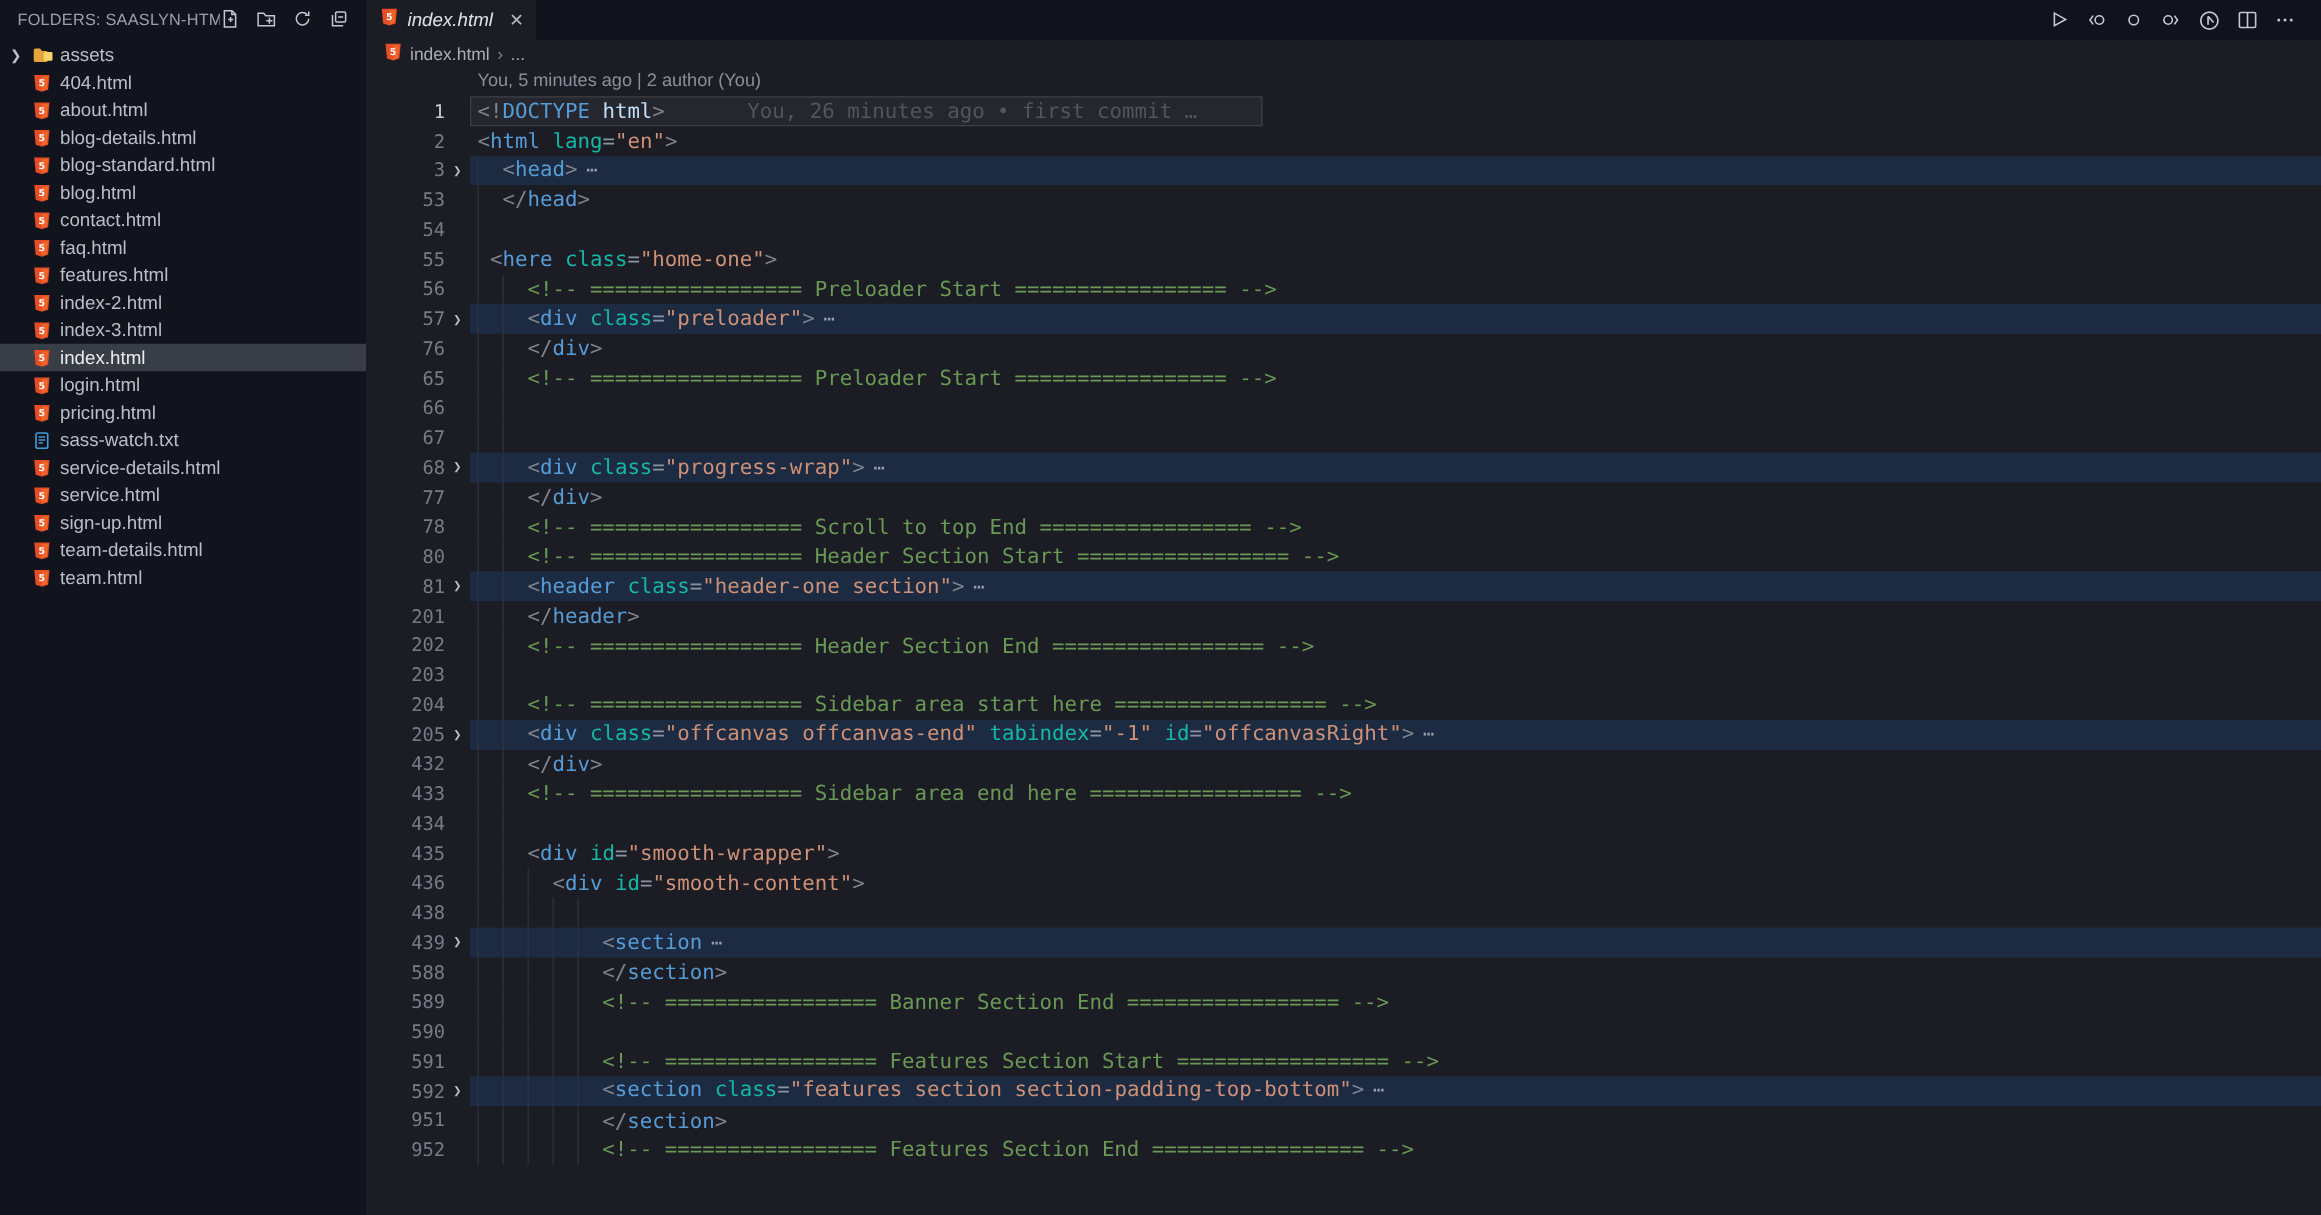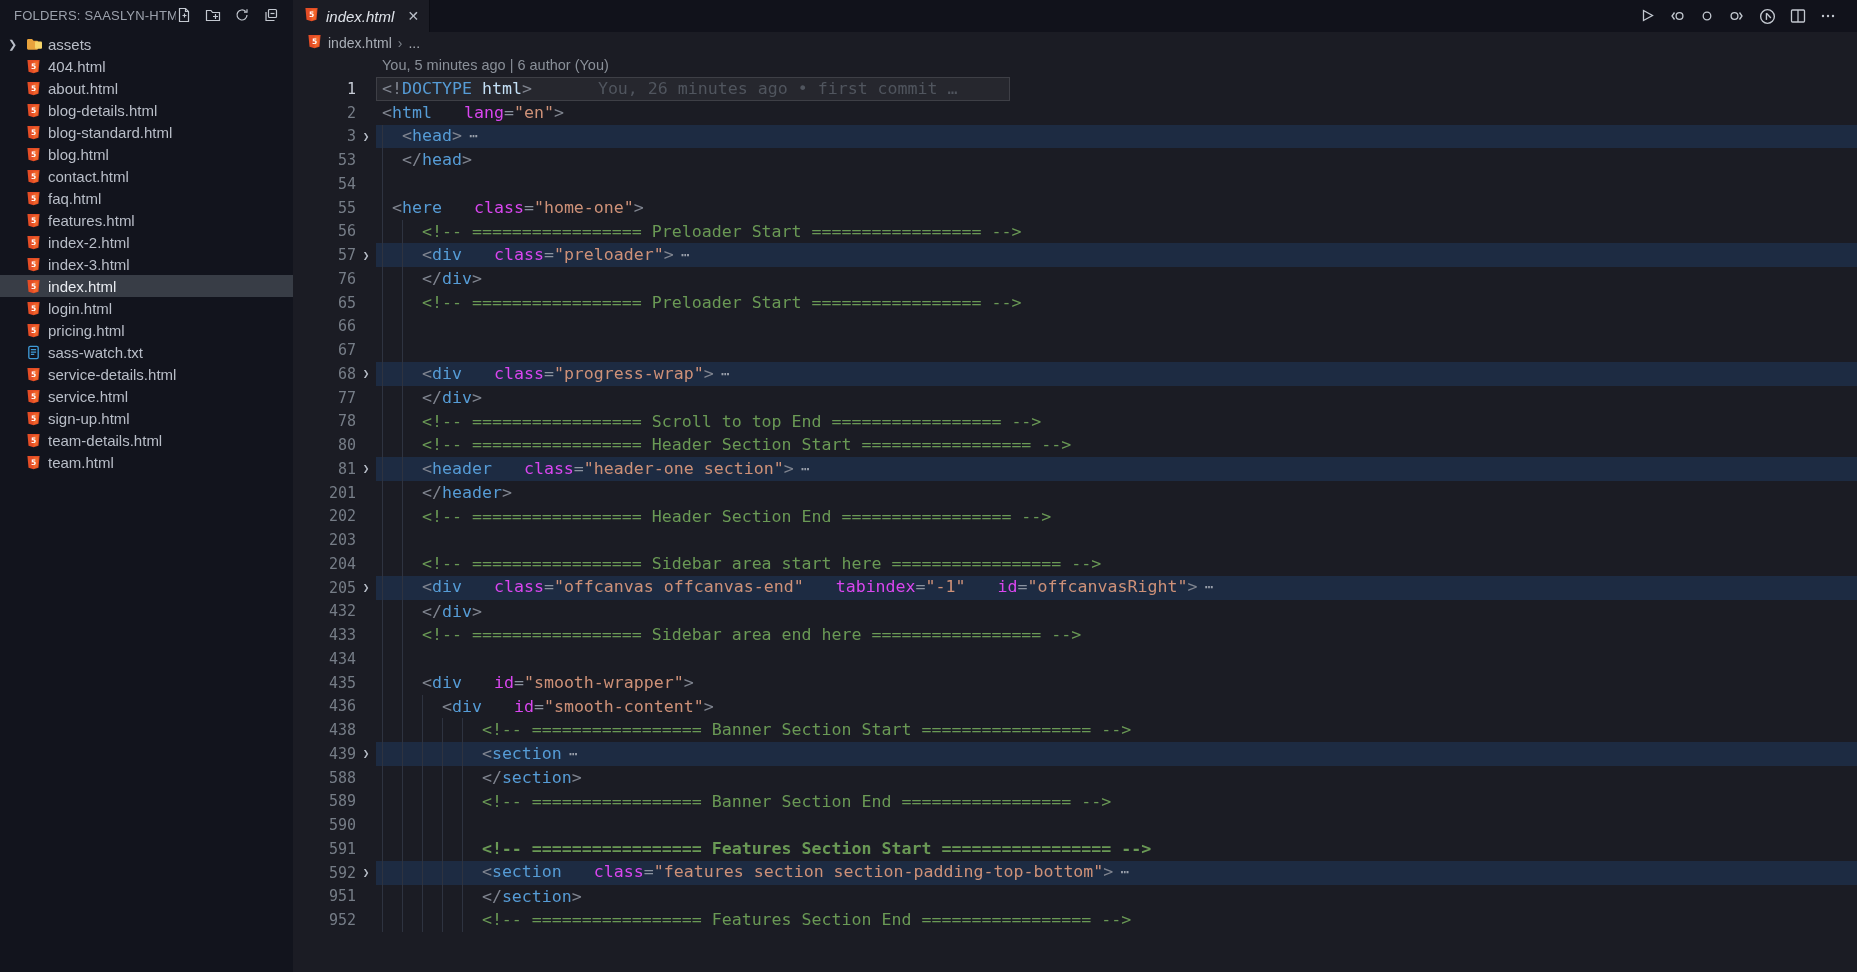--- a/index.html
+++ b/index.html
@@ -51,21 +51,21 @@
             background:#26272e; border:1px solid #3e3f46; }
   .guide { position:absolute; top:0; bottom:0; width:1px; background:#2e3340; }
   .codetext { position:relative; font-size:16.6px; white-space:pre; line-height:23.75px; }
   .dots { color:#9aa0ab; margin-left:7px; font-size:15px; letter-spacing:1px; }
   .blame { position:relative; color:#50555e; font-size:16.6px; white-space:pre; margin-left:66px; }
   .lens { position:relative; margin-left:89px; color:#8a9099; font-size:14.5px; cursor:pointer;
           align-self:center; font-family:"Liberation Sans", sans-serif; }
   
   .t-p { color:#808590; }
   .t-t { color:#569cd6; }
-  .t-a { color:#d946ef;margin-left:22px; }
+  .t-a { color:#14b8a6; }
   .t-q { color:#8b93a0; }
   .t-s { color:#ce9178; }
   .t-c { color:#6a9955; }
   .t-d { color:#c3dff5; }
   .t-x { color:#d4d4d4; }
 </style>
 </head>
 <body>
 
 <div id="app">
@@ -367,21 +367,21 @@
             <path d="M8 2.3v12.1l4.3-1.3 1-10.8z" fill="#f16529"></path>
             <text x="8" y="10.8" font-size="8" font-weight="bold" fill="#fff" text-anchor="middle" font-family="DejaVu Sans, sans-serif">5</text>
           </svg></span>
       <span>index.html</span>
       <span class="bc-sep">›</span>
       <span>...</span>
     </div>
 
     <div class="code-area">
         <div class="lensrow">
-          <span class="lens">You, 5 minutes ago | 6 author (You)</span>
+          <span class="lens">You, 5 minutes ago | 2 author (You)</span>
         </div>
         <div class="crow">
           <div class="gutter">
             <span class="lnum cur">1</span>
             <span class="fchev"></span>
           </div>
           <div class="lbody">
             <div class="curbox"></div>
             <span class="codetext" style="padding-left: 6px;"><span class="t-p">&lt;!</span><span class="t-t">DOCTYPE</span><span class="t-x"> </span><span class="t-d">html</span><span class="t-p">&gt;</span></span>
             <span class="blame">You, 26 minutes ago • first commit …</span>
@@ -671,21 +671,20 @@
           <div class="gutter">
             <span class="lnum">438</span>
             <span class="fchev"></span>
           </div>
           <div class="lbody">
             <span class="guide" style="left: 6px;"></span>
             <span class="guide" style="left: 26px;"></span>
             <span class="guide" style="left: 46px;"></span>
             <span class="guide" style="left: 66px;"></span>
             <span class="guide" style="left: 86px;"></span>
-            <span class="codetext" style="padding-left: 105.9px;"><span class="t-c">&lt;!-- ================= Banner Section Start ================= --&gt;</span></span>
           </div>
         </div>
         <div class="crow foldrow">
           <div class="gutter">
             <span class="lnum">439</span>
             <span class="fchev">❯</span>
           </div>
           <div class="lbody">
             <span class="guide" style="left: 6px;"></span>
             <span class="guide" style="left: 26px;"></span>
@@ -741,21 +740,21 @@
           <div class="gutter">
             <span class="lnum">591</span>
             <span class="fchev"></span>
           </div>
           <div class="lbody">
             <span class="guide" style="left: 6px;"></span>
             <span class="guide" style="left: 26px;"></span>
             <span class="guide" style="left: 46px;"></span>
             <span class="guide" style="left: 66px;"></span>
             <span class="guide" style="left: 86px;"></span>
-            <span class="codetext" style="padding-left: 105.9px; font-weight: bold;"><span class="t-c">&lt;!-- ================= Features Section Start ================= --&gt;</span></span>
+            <span class="codetext" style="padding-left: 105.9px;"><span class="t-c">&lt;!-- ================= Features Section Start ================= --&gt;</span></span>
           </div>
         </div>
         <div class="crow foldrow">
           <div class="gutter">
             <span class="lnum">592</span>
             <span class="fchev">❯</span>
           </div>
           <div class="lbody">
             <span class="guide" style="left: 6px;"></span>
             <span class="guide" style="left: 26px;"></span>

